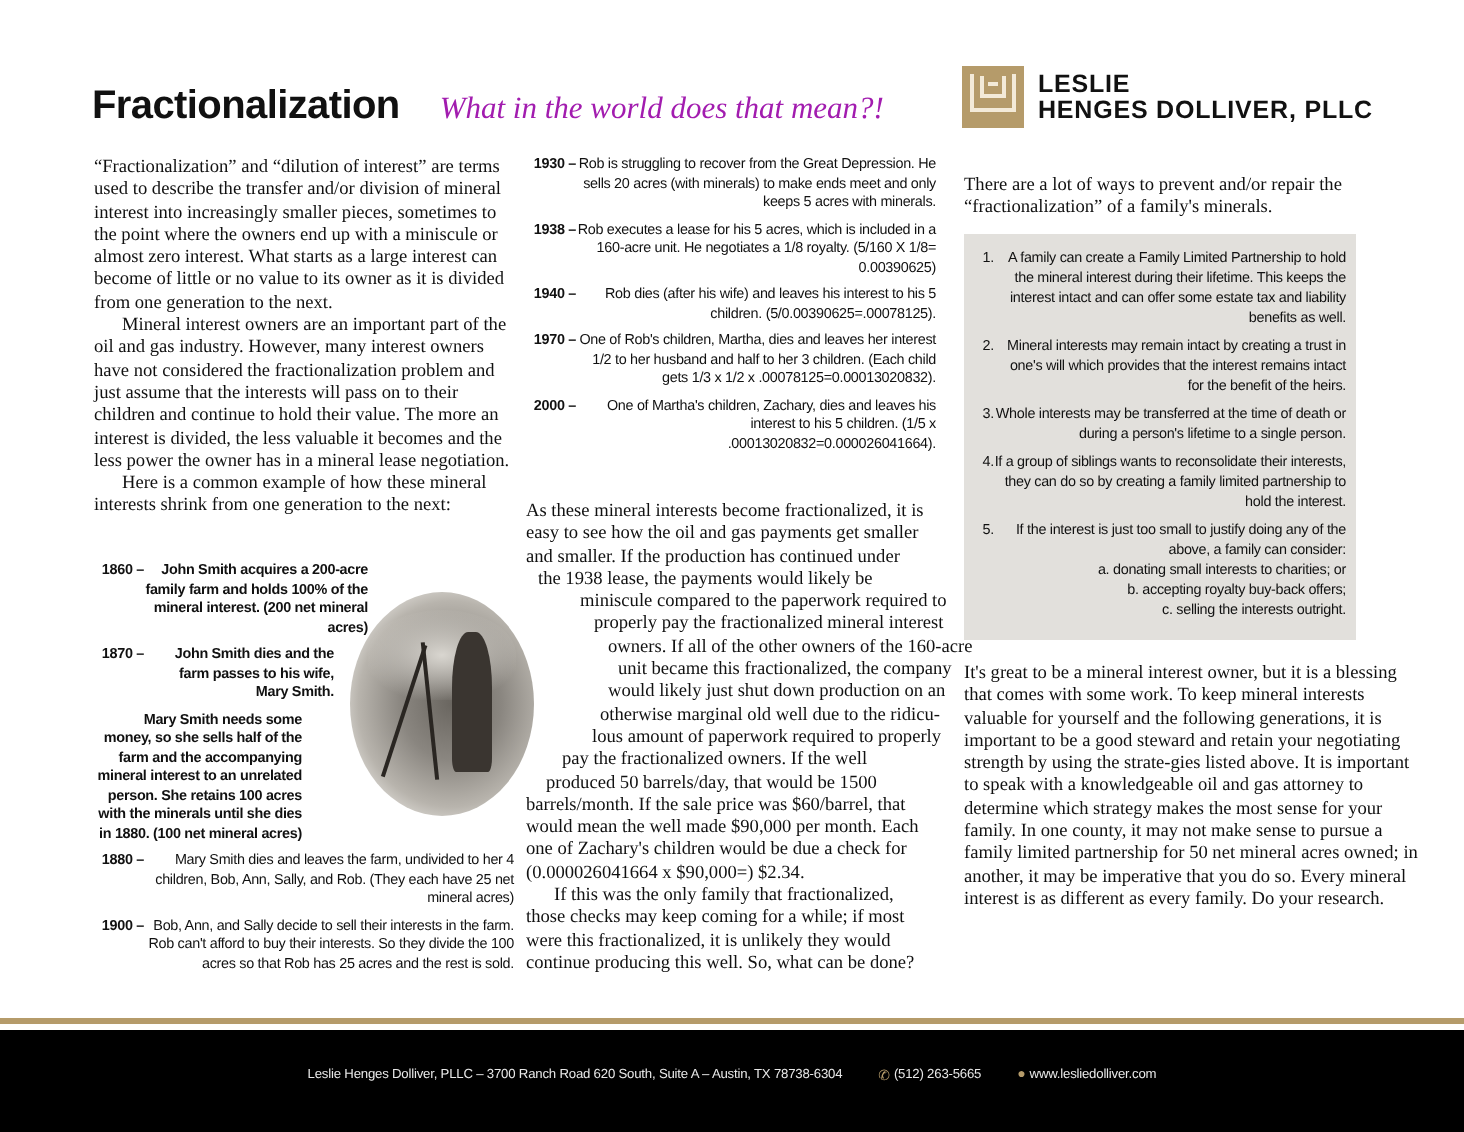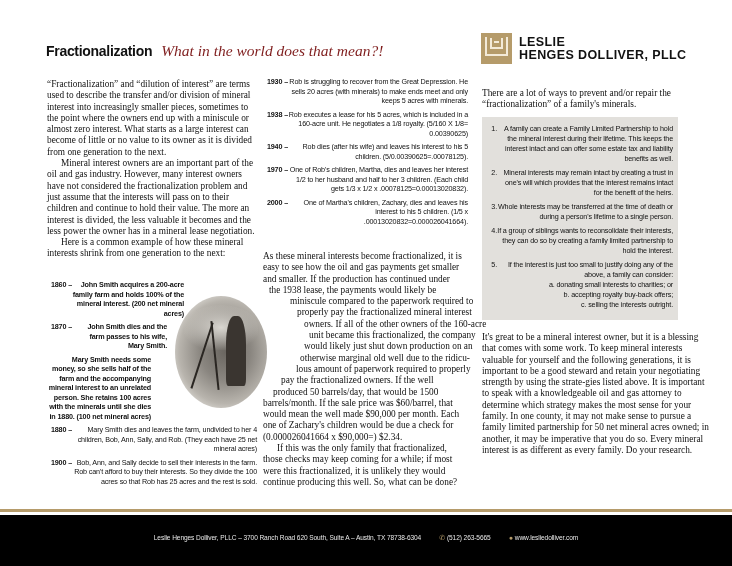--- a/index.html
+++ b/index.html
@@ -1,21 +1,21 @@
 <!DOCTYPE html>
 <html><head>
 <meta charset="utf-8">
 <style>
   * { box-sizing: border-box; margin: 0; padding: 0; }
   html, body { width: 732px; height: 566px; background: #ffffff; overflow: hidden; }
   body { position: relative; font-family: "Liberation Serif", serif; color: #111; }
 
   .title-wrap { position: absolute; left: 46px; top: 42px; white-space: nowrap; }
-  .title-main { font-family: "Liberation Sans", sans-serif; font-weight: bold; font-size: 14px; letter-spacing: -0.3px; color: #111; }
-  .title-sub { font-family: "Liberation Serif", serif; font-style: italic; font-size: 15.5px; color: #7f1d1d; margin-left: 5px; }
+  .title-main { font-family: "Liberation Sans", sans-serif; font-weight: bold; font-size: 20px; letter-spacing: -0.3px; color: #111; }
+  .title-sub { font-family: "Liberation Serif", serif; font-style: italic; font-size: 15.5px; color: #a21caf; margin-left: 16px; }
 
   .logo { position: absolute; left: 481px; top: 33px; display: flex; align-items: center; }
   .logo-mark { width: 31px; height: 31px; background: #b59b6a; position: relative; }
   .logo-mark .i1 { position: absolute; left: 4px; top: 4px; width: 23px; height: 19px; border: 2px solid #f3ead8; border-top: none; }
   .logo-mark .i2 { position: absolute; left: 9px; top: 5px; width: 13px; height: 11px; border: 2px solid #f3ead8; border-top: none; }
   .logo-mark .i3 { position: absolute; left: 13px; top: 8px; width: 5px; height: 2px; background: #f3ead8; }
   .logo-text { margin-left: 7px; font-family: "Liberation Sans", sans-serif; font-weight: bold; font-size: 12.5px; line-height: 13px; letter-spacing: 0.4px; color: #111; }
 
   .body-text { font-family: "Liberation Serif", serif; font-size: 9.3px; line-height: 11.3px; color: #111; }
   .col1-text { position: absolute; left: 47px; top: 79px; width: 210px; }

